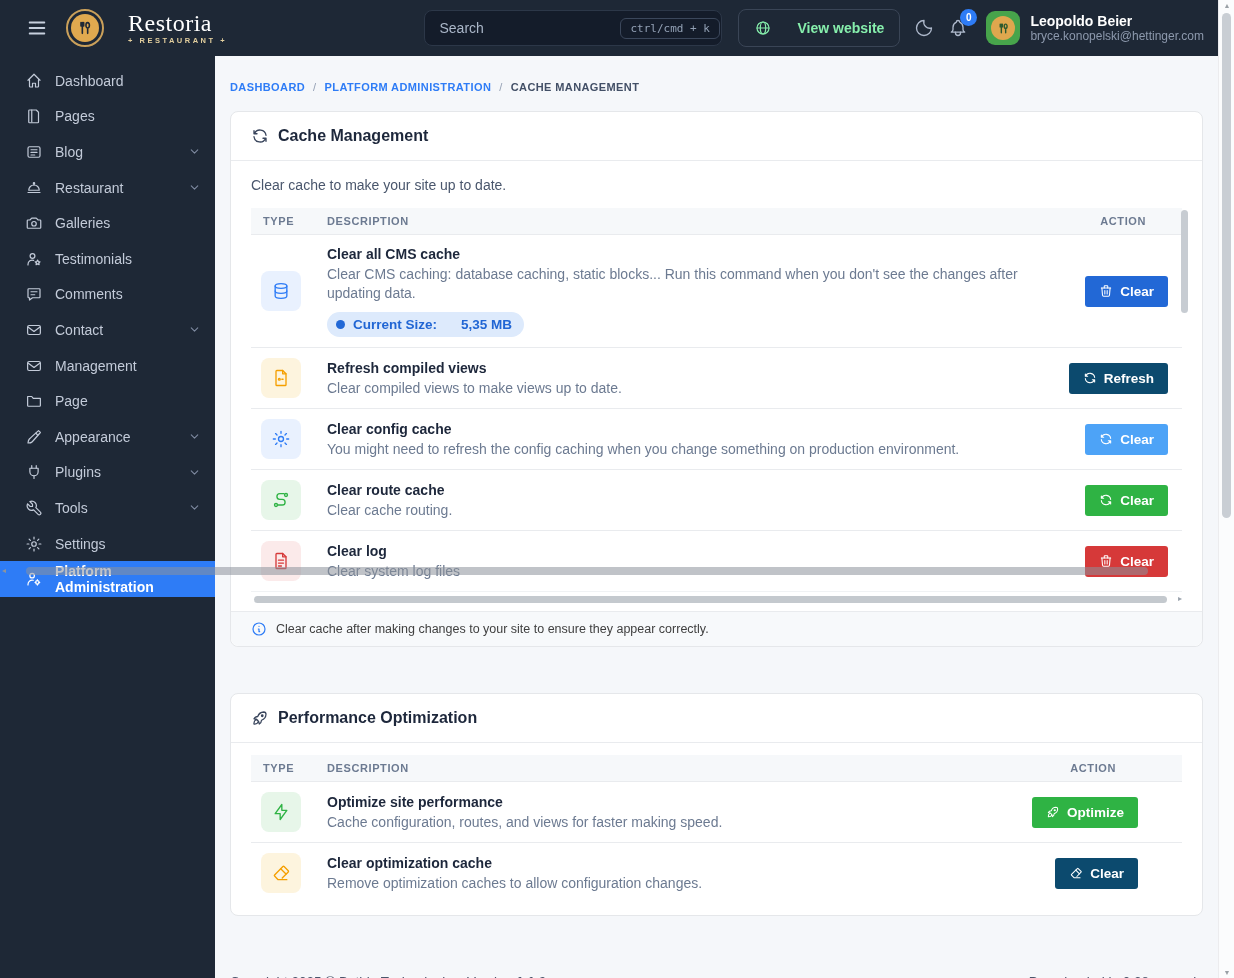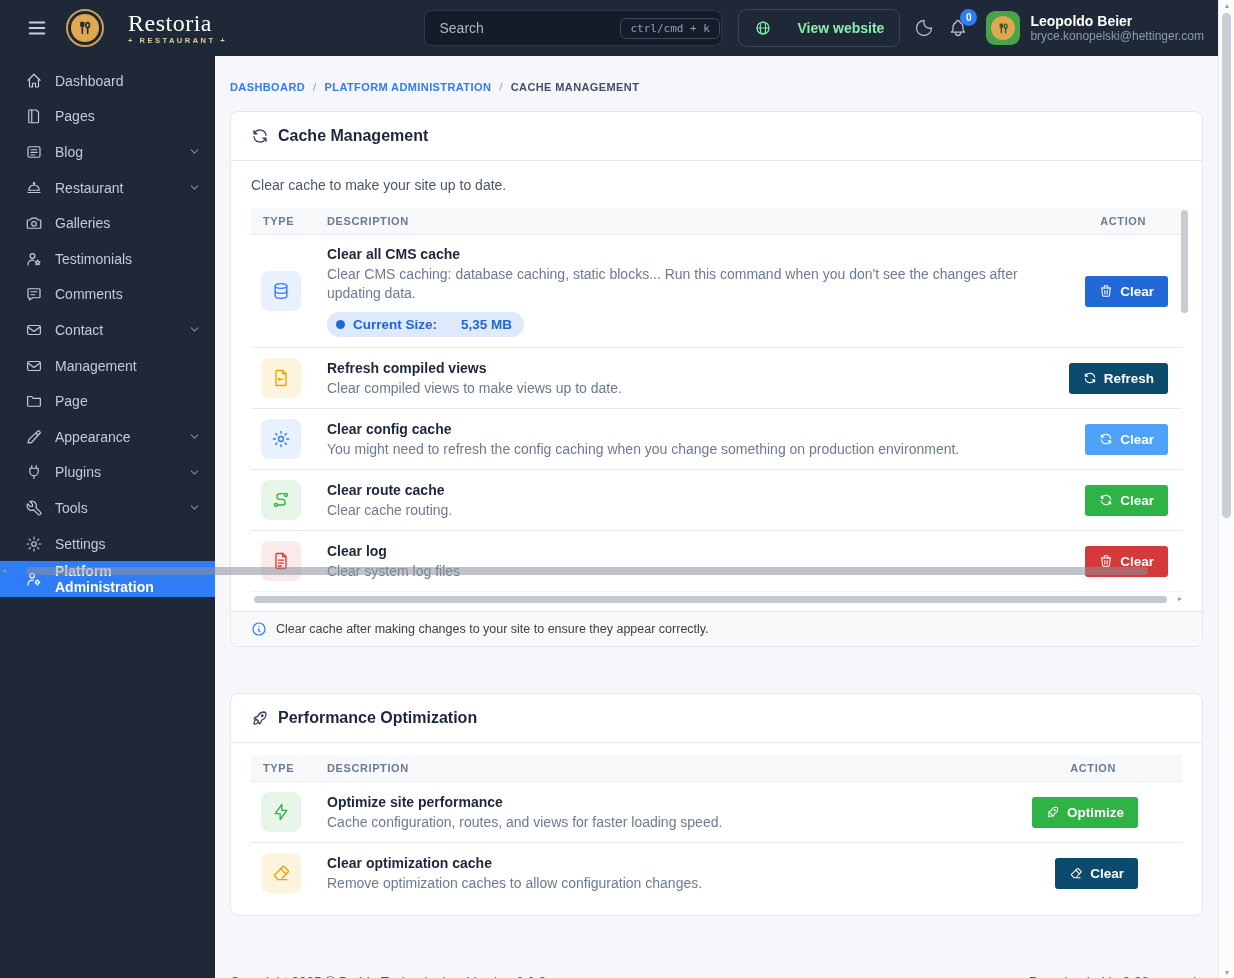--- a/index.html
+++ b/index.html
@@ -547,21 +547,21 @@
             <tr>
               <td>
                   <span class="tile green">
                     <svg width="20" height="20" viewBox="0 0 24 24" fill="none" stroke="currentColor" stroke-width="1.6" stroke-linecap="round" stroke-linejoin="round">
                       <path d="M13 3v7h6l-8 11v-7H5z"></path>
                     </svg>
                   </span>
                 </td>
               <td>
                 <div class="row-title">Optimize site performance</div>
-                <div class="row-desc">Cache configuration, routes, and views for faster loading speed.</div>
+                <div class="row-desc">Cache configuration, routes, and views for faster making speed.</div>
               </td>
               <td class="action-cell">
                 <button class="btn btn-green">
                   <svg width="14" height="14" viewBox="0 0 24 24" fill="none" stroke="currentColor" stroke-width="1.8" stroke-linecap="round" stroke-linejoin="round">
                       <path d="M4 13a8 8 0 0 1 7 7 6 6 0 0 0 3-5 9 9 0 0 0 6-8 3 3 0 0 0-3-3 9 9 0 0 0-8 6 6 6 0 0 0-5 3"></path>
                       <path d="M7 14a6 6 0 0 0-3 6 6 6 0 0 0 6-3"></path>
                       <circle cx="15" cy="9" r="1"></circle>
                     </svg>
                   <span>Optimize</span>
                 </button>

